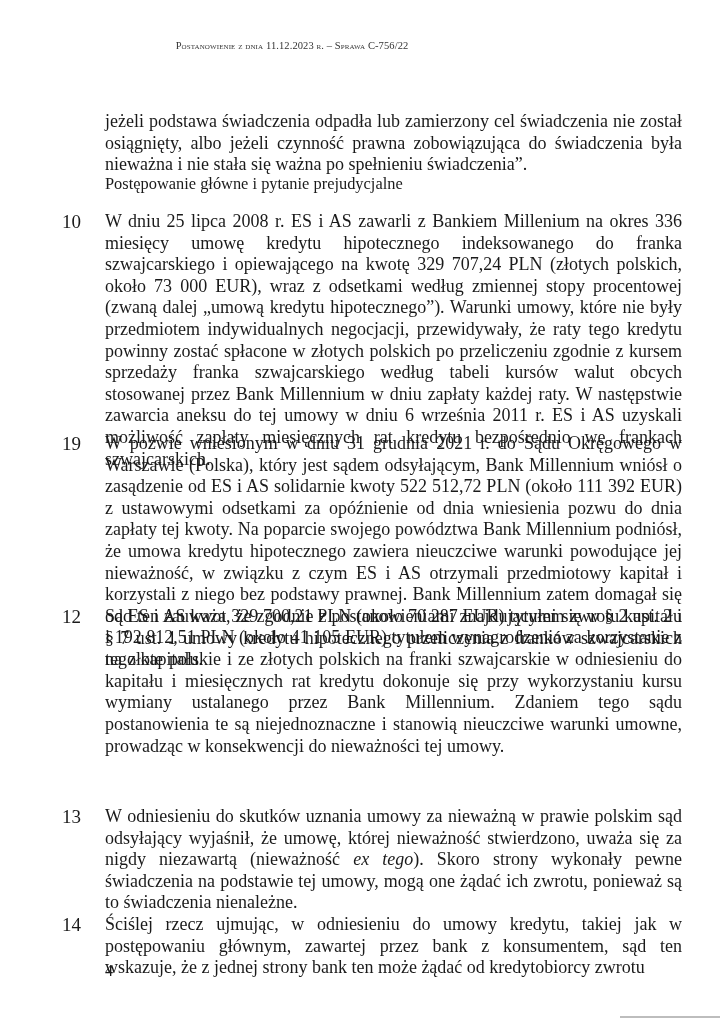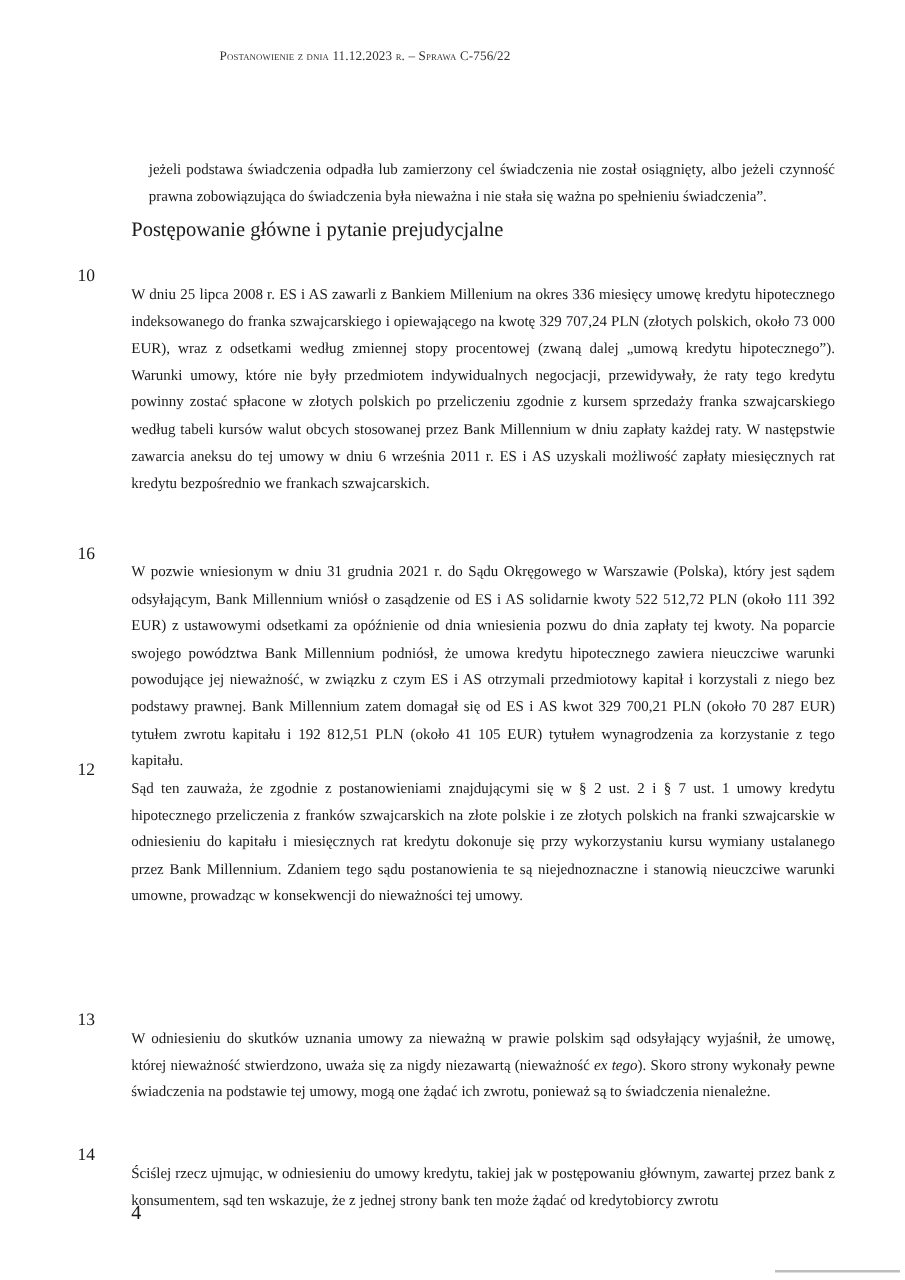--- a/index.html
+++ b/index.html
@@ -1,25 +1,25 @@
 <!DOCTYPE html>
 <html><head>
 <meta charset="utf-8">
 <style>
   html, body { margin: 0; padding: 0; background: #ffffff; }
   body { width: 724px; height: 1024px; position: relative; overflow: hidden;
          font-family: "Liberation Serif", "DejaVu Serif", serif; color: #1a1a1a; }
   .header { position: absolute; top: 40px; left: 0; width: 584px; text-align: center;
             font-size: 10.5px; letter-spacing: 0.1px; color: #333; font-variant: small-caps; }
   .content { position: absolute; left: 105px; width: 577px; }
-  p { margin: 14px; font-size: 12px; line-height: 21.6px; text-align: justify; }
+  p { margin: 0; font-size: 18px; line-height: 21.6px; text-align: justify; }
   .intro { top: 111px; }
   .heading { position: absolute; left: 105px; top: 174px; font-weight: normal; font-size: 16.4px; }
   .para { position: absolute; left: 62px; width: 620px; }
-  .para .num { position: absolute; left: 0; top: 0; font-size: 14px; line-height: 21.6px; width: 40px; }
+  .para .num { position: absolute; left: 0; top: 0; font-size: 19px; line-height: 21.6px; width: 40px; }
   .para .body { margin-left: 43px; }
   .p10 { top: 211px; }
   .p11 { top: 433px; }
   .p12 { top: 606px; }
   .p13 { top: 806px; }
   .p14 { top: 914px; }
   .pagenum { position: absolute; left: 105px; top: 962px; font-size: 16px; }
   .scan-mark { position: absolute; left: 620px; top: 1016px; width: 100px; height: 2px; background: #bdbdbd; }
   em { font-style: italic; }
 </style>
@@ -33,21 +33,21 @@
 </div>
 
 <div class="heading">Postępowanie główne i pytanie prejudycjalne</div>
 
 <div class="para p10">
   <span class="num">10</span>
   <p class="body">W dniu 25 lipca 2008 r. ES i AS zawarli z Bankiem Millenium na okres 336 miesięcy umowę kredytu hipotecznego indeksowanego do franka szwajcarskiego i opiewającego na kwotę 329 707,24 PLN (złotych polskich, około 73 000 EUR), wraz z odsetkami według zmiennej stopy procentowej (zwaną dalej „umową kredytu hipotecznego”). Warunki umowy, które nie były przedmiotem indywidualnych negocjacji, przewidywały, że raty tego kredytu powinny zostać spłacone w złotych polskich po przeliczeniu zgodnie z kursem sprzedaży franka szwajcarskiego według tabeli kursów walut obcych stosowanej przez Bank Millennium w dniu zapłaty każdej raty. W następstwie zawarcia aneksu do tej umowy w dniu 6 września 2011 r. ES i AS uzyskali możliwość zapłaty miesięcznych rat kredytu bezpośrednio we frankach szwajcarskich.</p>
 </div>
 
 <div class="para p11">
-  <span class="num">16</span>
+  <span class="num">19</span>
   <p class="body">W pozwie wniesionym w dniu 31 grudnia 2021 r. do Sądu Okręgowego w Warszawie (Polska), który jest sądem odsyłającym, Bank Millennium wniósł o zasądzenie od ES i AS solidarnie kwoty 522 512,72 PLN (około 111 392 EUR) z ustawowymi odsetkami za opóźnienie od dnia wniesienia pozwu do dnia zapłaty tej kwoty. Na poparcie swojego powództwa Bank Millennium podniósł, że umowa kredytu hipotecznego zawiera nieuczciwe warunki powodujące jej nieważność, w związku z czym ES i AS otrzymali przedmiotowy kapitał i korzystali z niego bez podstawy prawnej. Bank Millennium zatem domagał się od ES i AS kwot 329 700,21 PLN (około 70 287 EUR) tytułem zwrotu kapitału i 192 812,51 PLN (około 41 105 EUR) tytułem wynagrodzenia za korzystanie z tego kapitału.</p>
 </div>
 
 <div class="para p12">
   <span class="num">12</span>
   <p class="body">Sąd ten zauważa, że zgodnie z postanowieniami znajdującymi się w § 2 ust. 2 i § 7 ust. 1 umowy kredytu hipotecznego przeliczenia z franków szwajcarskich na złote polskie i ze złotych polskich na franki szwajcarskie w odniesieniu do kapitału i miesięcznych rat kredytu dokonuje się przy wykorzystaniu kursu wymiany ustalanego przez Bank Millennium. Zdaniem tego sądu postanowienia te są niejednoznaczne i stanowią nieuczciwe warunki umowne, prowadząc w konsekwencji do nieważności tej umowy.</p>
 </div>
 
 <div class="para p13">
   <span class="num">13</span>

